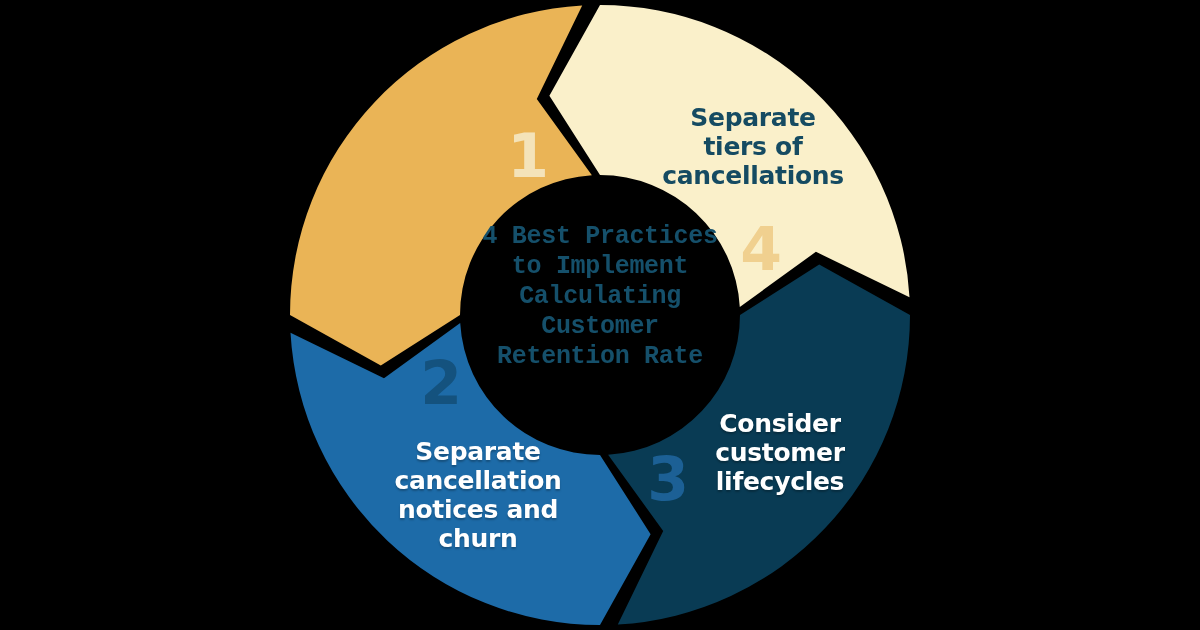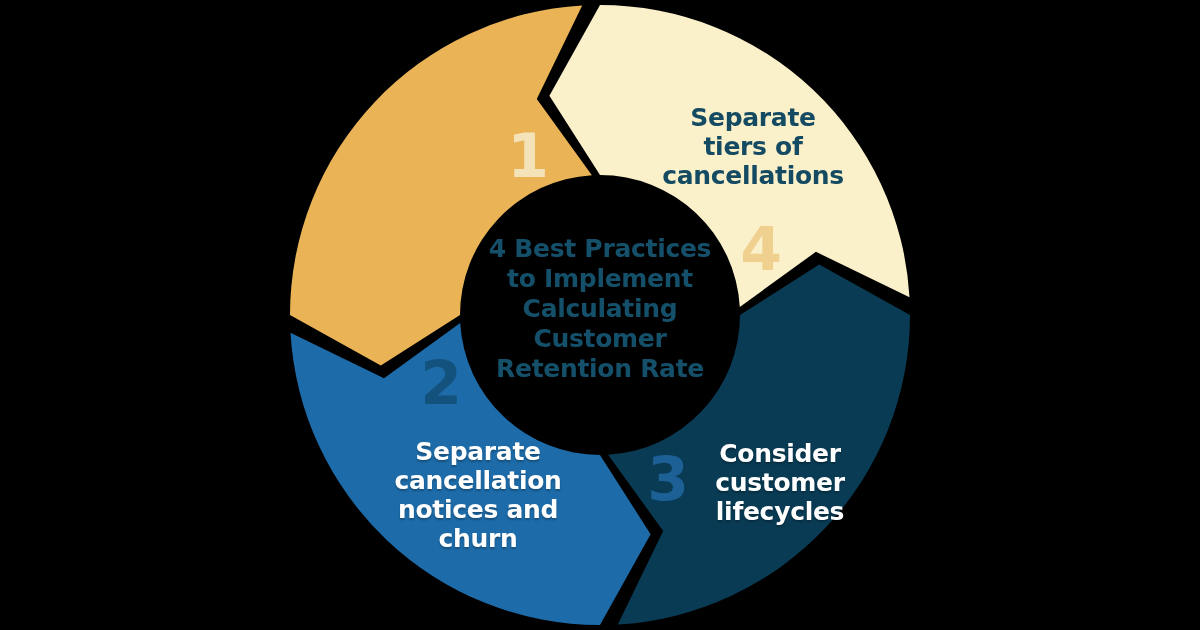--- a/index.html
+++ b/index.html
@@ -43,23 +43,23 @@
     line-height: 60px;
     font-weight: 800;
   }
   #num-1 { left: 528px; top: 156px; color: #F4E3B9; }
   #num-2 { left: 441px; top: 383px; color: #14527E; }
   #num-3 { left: 668px; top: 479px; color: #1C6095; }
   #num-4 { left: 761px; top: 249px; color: #F0D08F; }
 
   #label-1 { left: 415px; top: 203px; width: 230px; }
   #label-2 { left: 478px; top: 495px; width: 250px; }
-  #label-3 { left: 780px; top: 452px; width: 220px; margin-top: 30px; }
+  #label-3 { left: 780px; top: 452px; width: 220px; }
   #label-4 { left: 753px; top: 146px; width: 240px; }
-  #center-title { left: 600px; top: 309px; }
+  #center-title { left: 600px; top: 297px; font-family: Liberation Mono, monospace; }
 </style>
 </head>
 <body>
 
 <div id="stage">
 
   <svg id="cycle-svg" width="1200" height="630" viewBox="0 0 1200 630" xmlns="http://www.w3.org/2000/svg">
     <path d="M 582.2 5.5 A 310 310 0 0 0 290 315 L 380.8 365.6 L 460 315 A 140 140 0 0 1 591.9 175.2 L 536.8 99 Z" fill="#EAB456"></path>
     <path d="M 290.5 332.8 A 310 310 0 0 0 600 625 L 650.6 534.2 L 600 455 A 140 140 0 0 1 460.2 323.1 L 384 378.2 Z" fill="#1D6BA8"></path>
     <path d="M 617.8 624.5 A 310 310 0 0 0 910 315 L 819.2 264.4 L 740 315 A 140 140 0 0 1 608.1 454.8 L 663.2 531 Z" fill="#093B54"></path>

